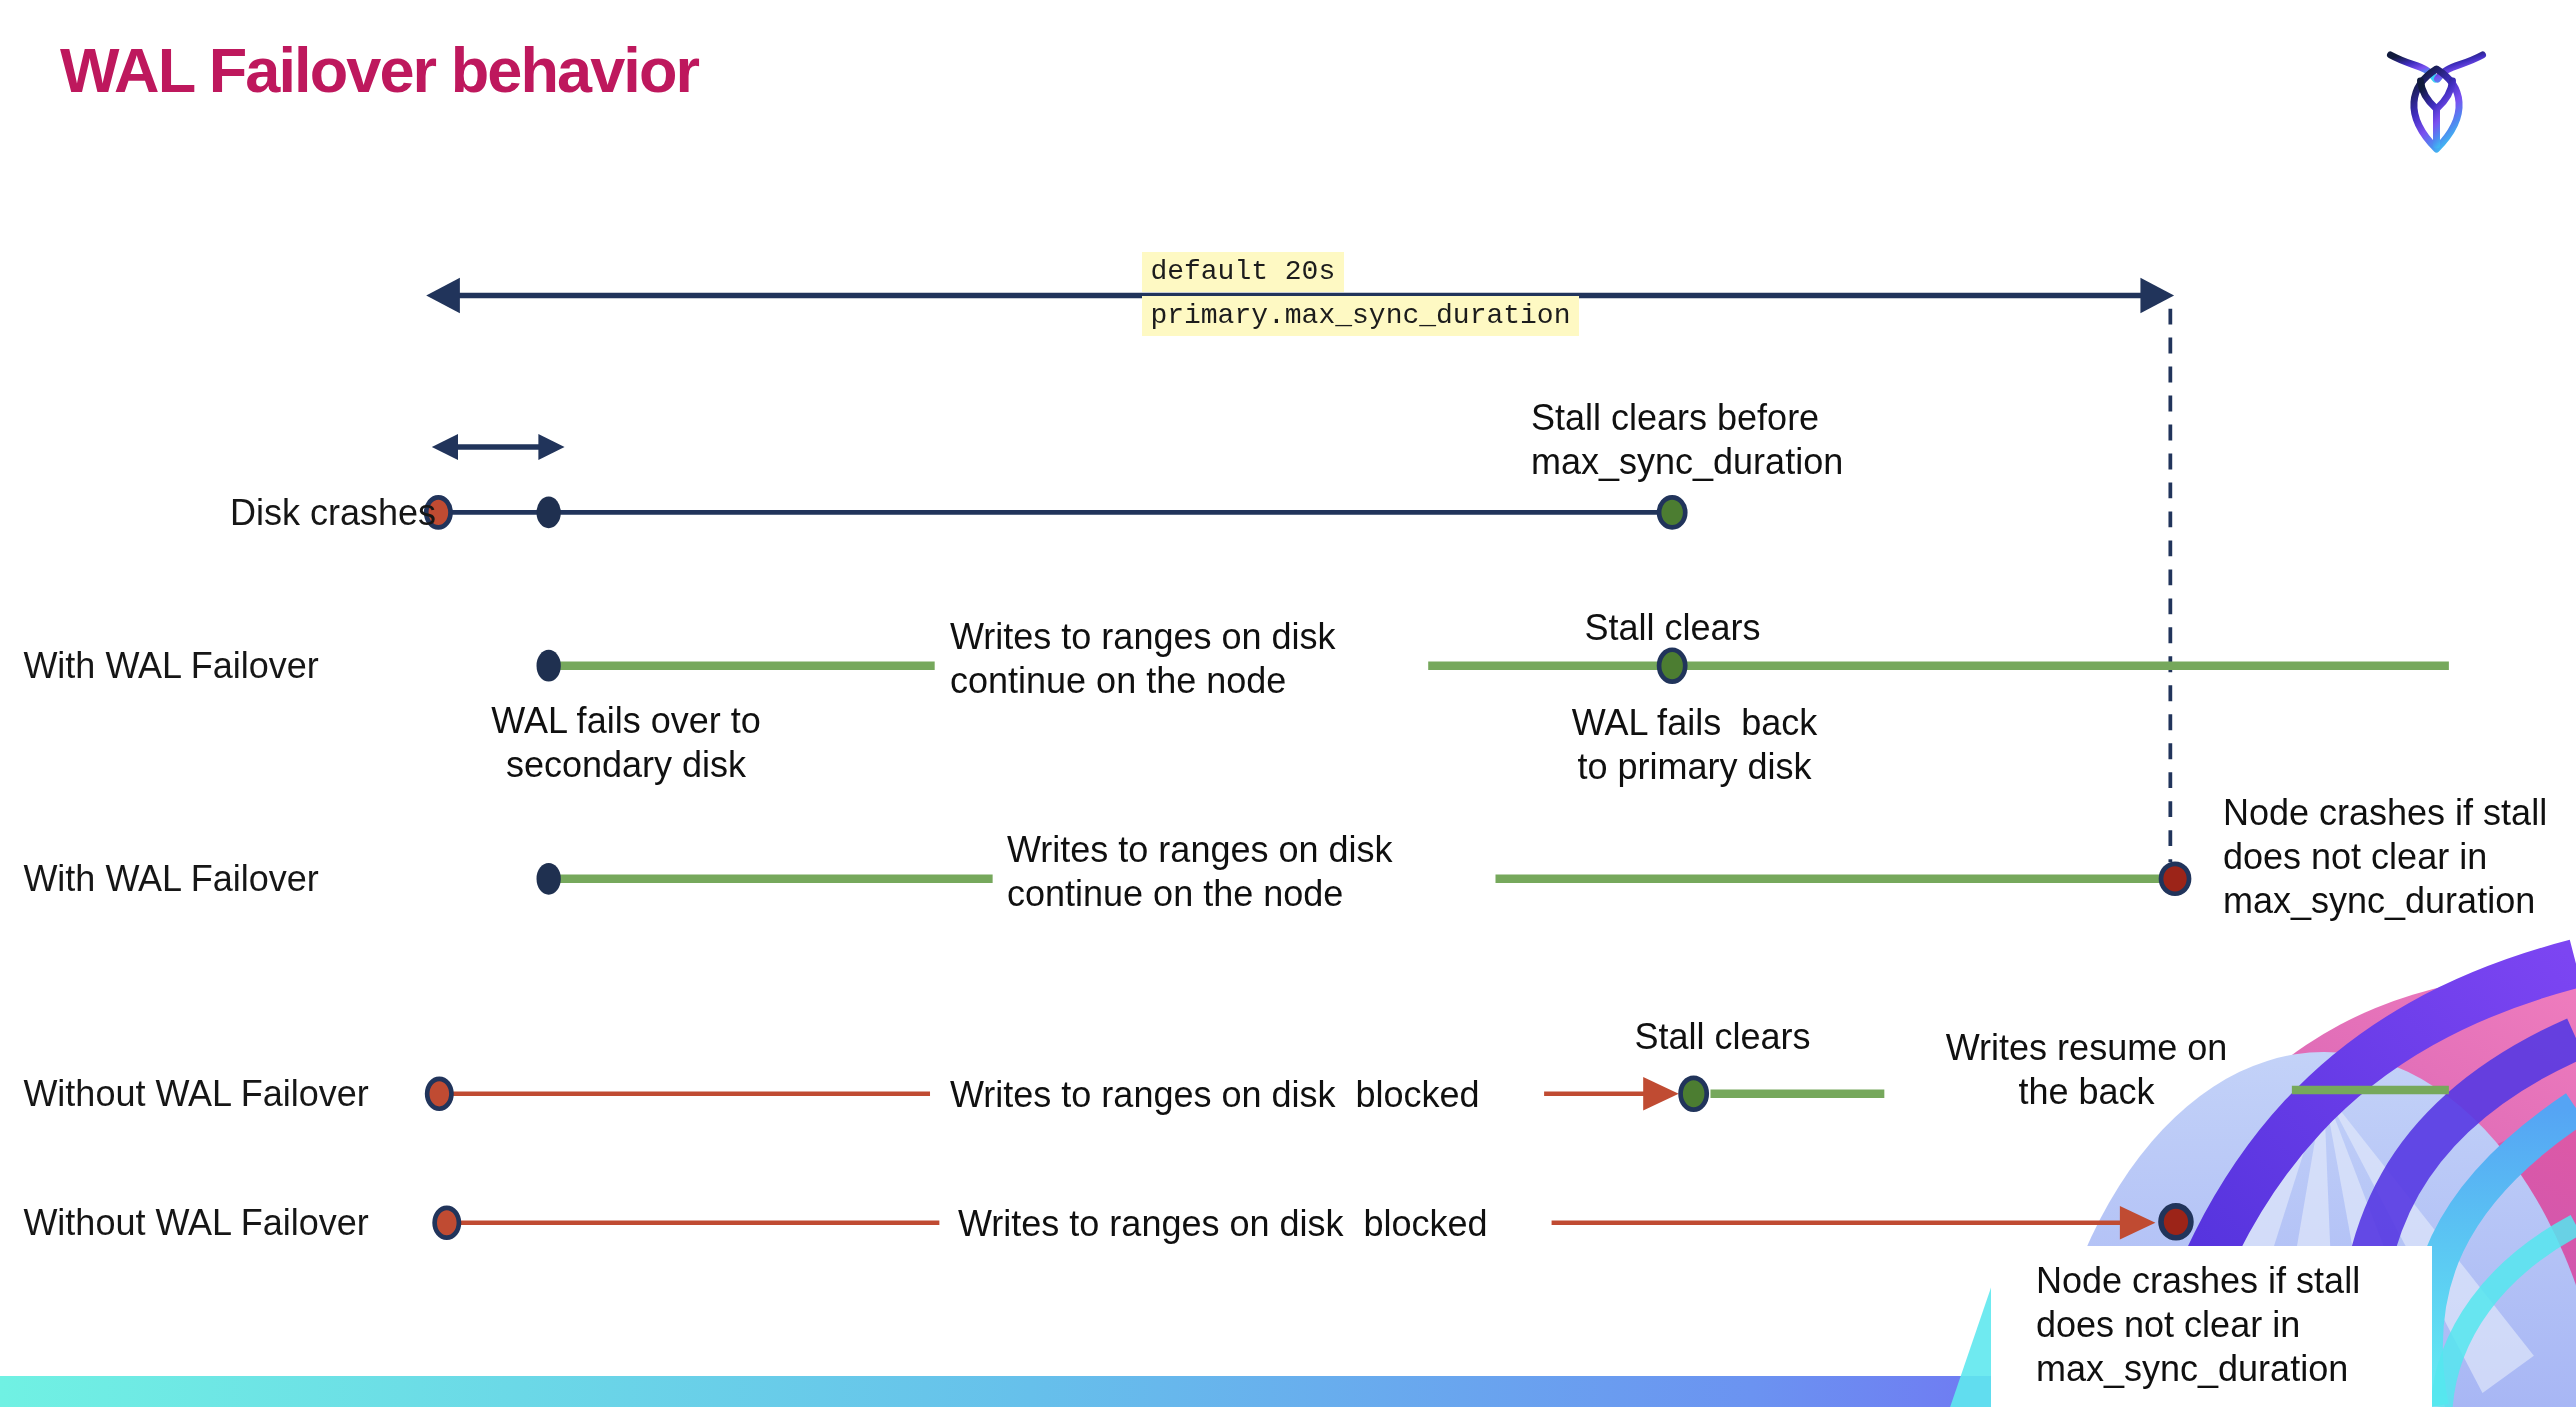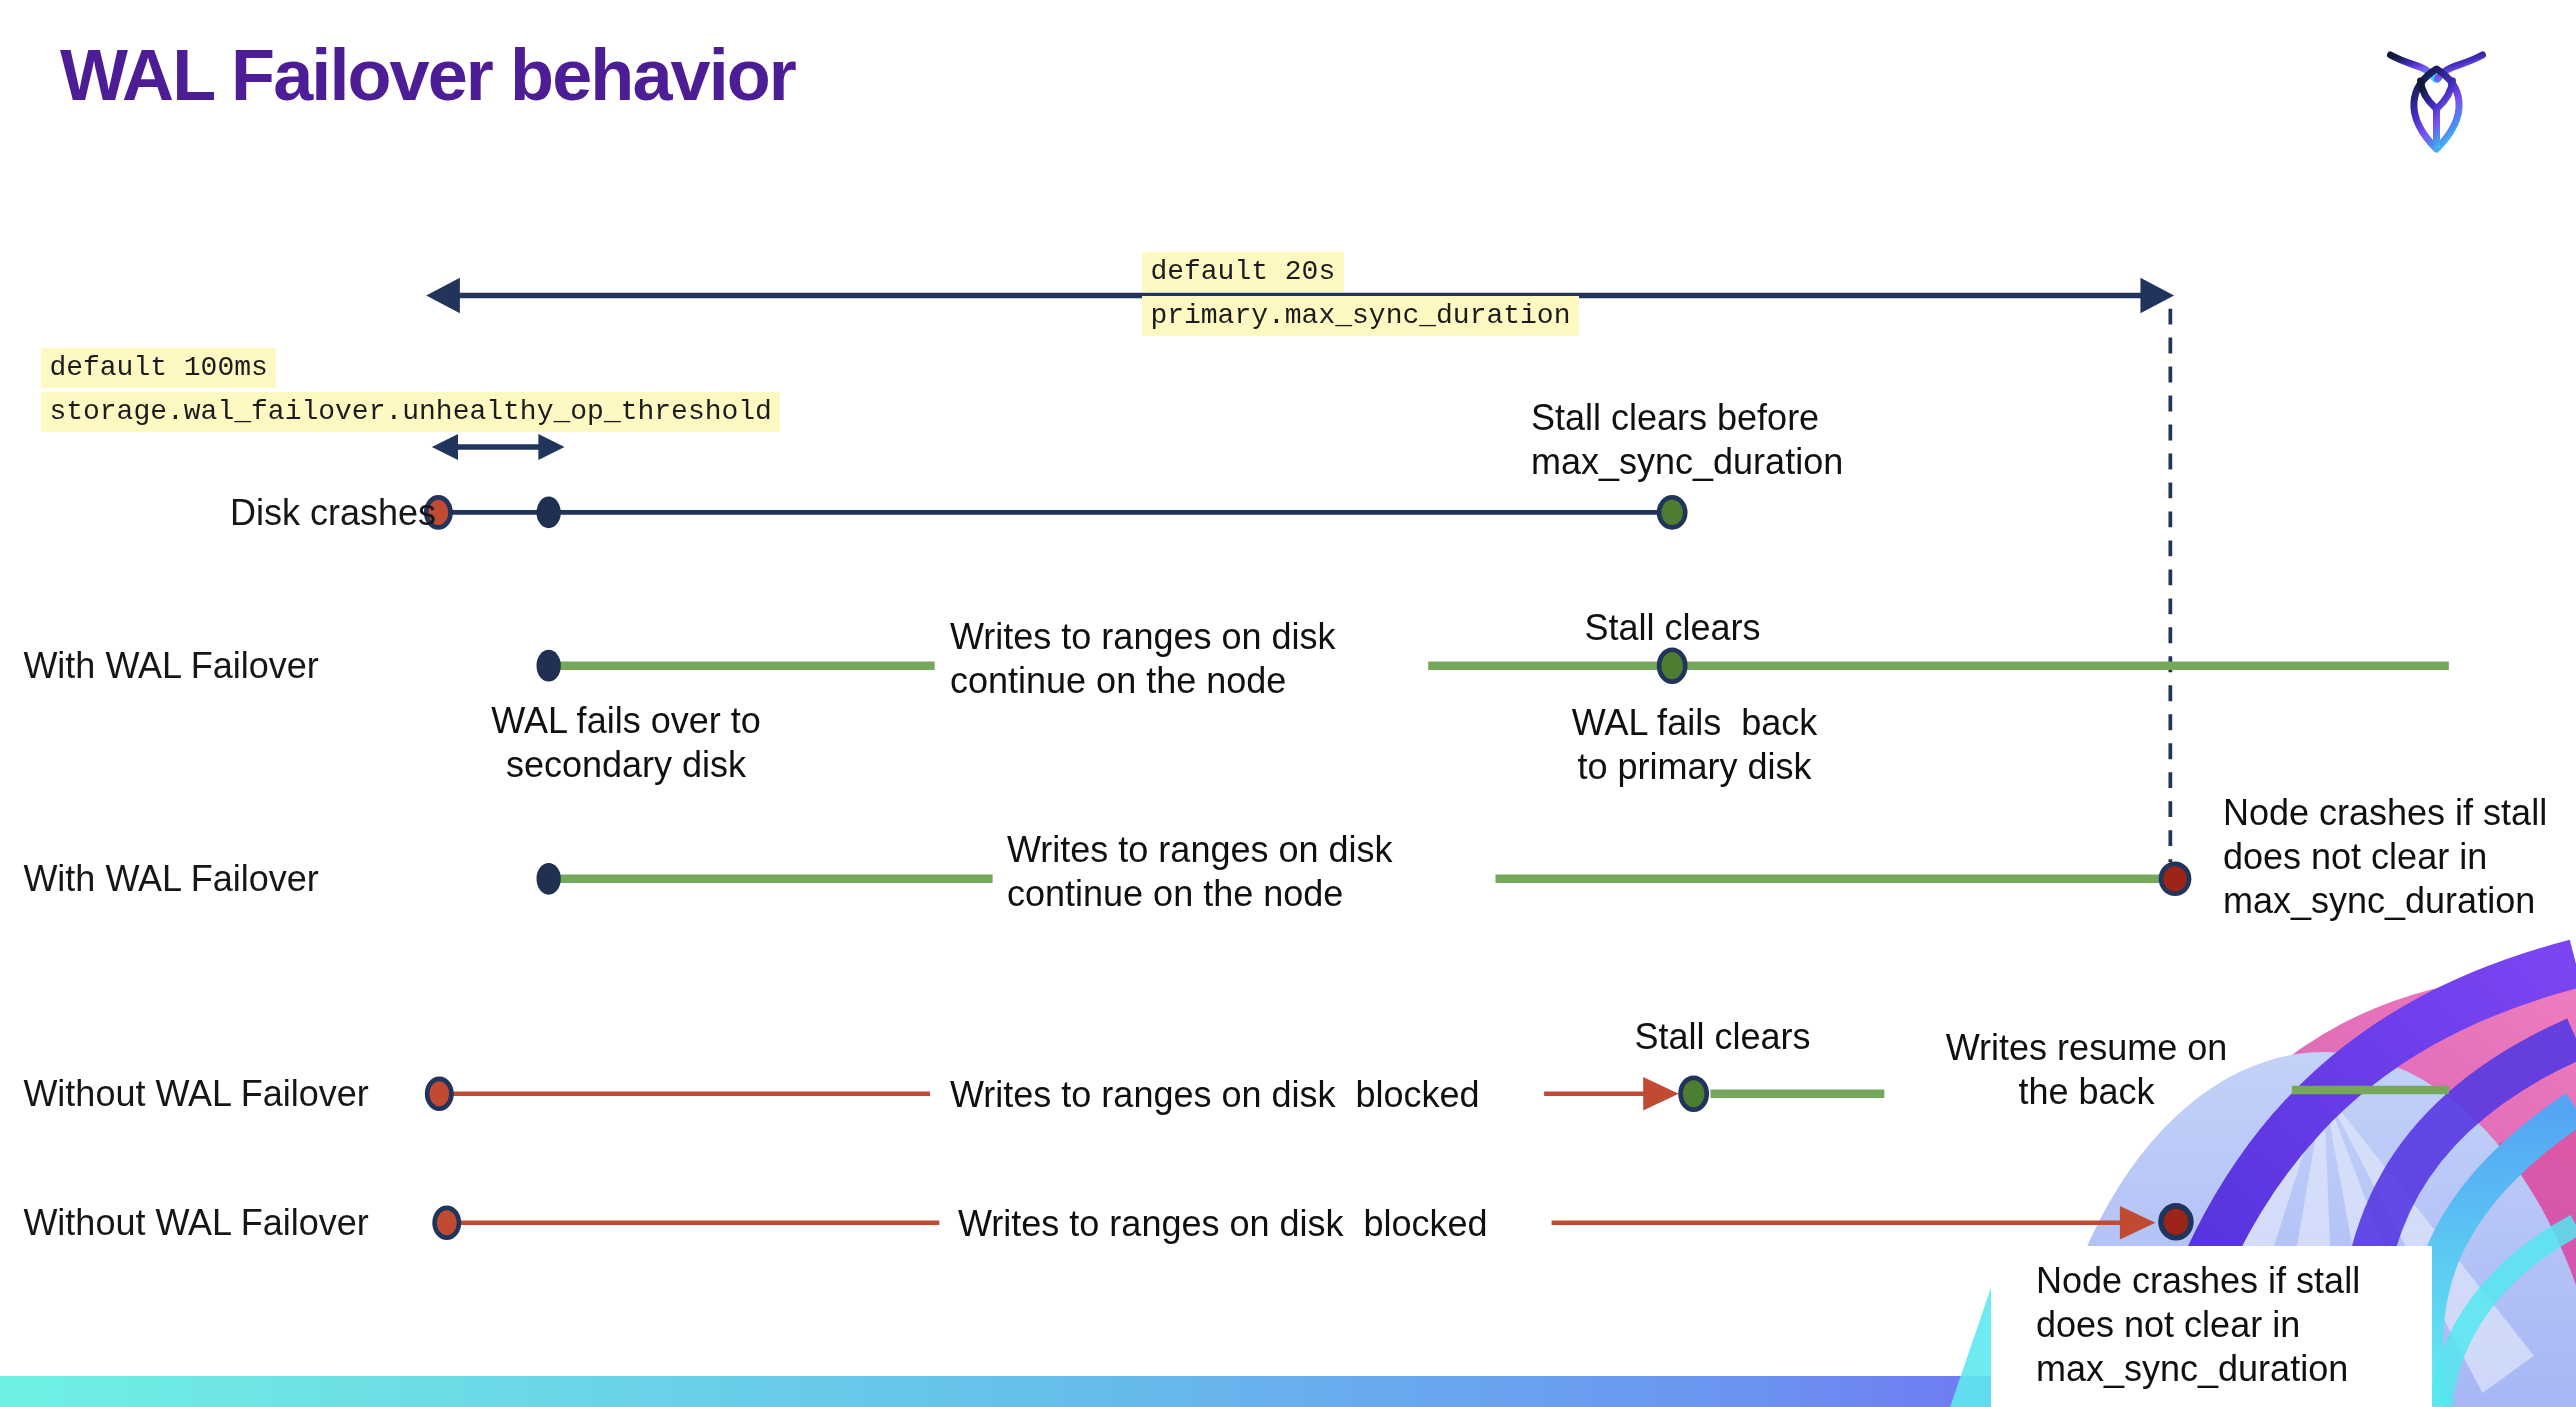--- a/index.html
+++ b/index.html
@@ -2,21 +2,21 @@
 <html style="font-size:15px"><head>
 <meta charset="utf-8">
 <style>
   html,body{margin:0;padding:0;background:#ffffff;}
   #slide{
     position:relative;width:2576px;height:1408px;background:#ffffff;
     overflow:hidden;font-family:"Liberation Sans",sans-serif;color:#121212;
   }
   .abs{position:absolute;}
   .title{
-    font-size:72px;font-weight:bold;letter-spacing:-1.9px;color:#4c1d95;
+    font-size:63px;font-weight:bold;letter-spacing:-1.9px;color:#be185d;
     font-family:"Liberation Sans",sans-serif;
   }
   .mono-label{display:flex;flex-direction:column;align-items:flex-start;gap:4.7px;z-index:6;}
   .mono-label span{
     display:inline-block;background:#fef9c3;color:#1c1c1c;
     font-family:"Liberation Mono","DejaVu Sans Mono",monospace;
     font-size:28px;line-height:34px;padding:2.8px 8.4px;white-space:pre;
   }
   .row-label{font-size:36px;line-height:43px;color:#161616;z-index:6;white-space:pre;}
   .note{font-size:36px;line-height:44px;color:#101010;white-space:pre-wrap;z-index:6;}
@@ -100,24 +100,20 @@
       <path d="M96,10 C74,22 60,20 51,34"></path>
       <path d="M50,24 C76,40 84,70 50,104 C16,70 24,40 50,24 Z"></path>
       <path d="M50,100 L50,64 M50,64 C41,56 35,47 34,36 M50,64 C59,56 65,47 66,36"></path>
     </g>
   </svg>
 
   <div class="abs mono-label" style="left:1142px;top:252px">
     <span>default 20s</span>
     <span>primary.max_sync_duration</span>
   </div>
-  <div class="abs mono-label" style="left:41px;top:348px">
-    <span>default 100ms</span>
-    <span>storage.wal_failover.unhealthy_op_threshold</span>
-  </div>
 
   <svg id="diagram-svg" class="abs" style="left:0;top:0" width="2576" height="1408" viewBox="0 0 2756 1506">
 
     <g>
       <line x1="488" y1="316" x2="2294" y2="316" stroke="#21345B" stroke-width="6"></line>
       <polygon points="456,316 492,297 492,335" fill="#21345B"></polygon>
       <polygon points="2326,316 2290,297 2290,335" fill="#21345B"></polygon>
     </g>
 
     <line x1="2322" y1="330" x2="2322" y2="922" stroke="#21345B" stroke-width="4" stroke-dasharray="17 14"></line>

